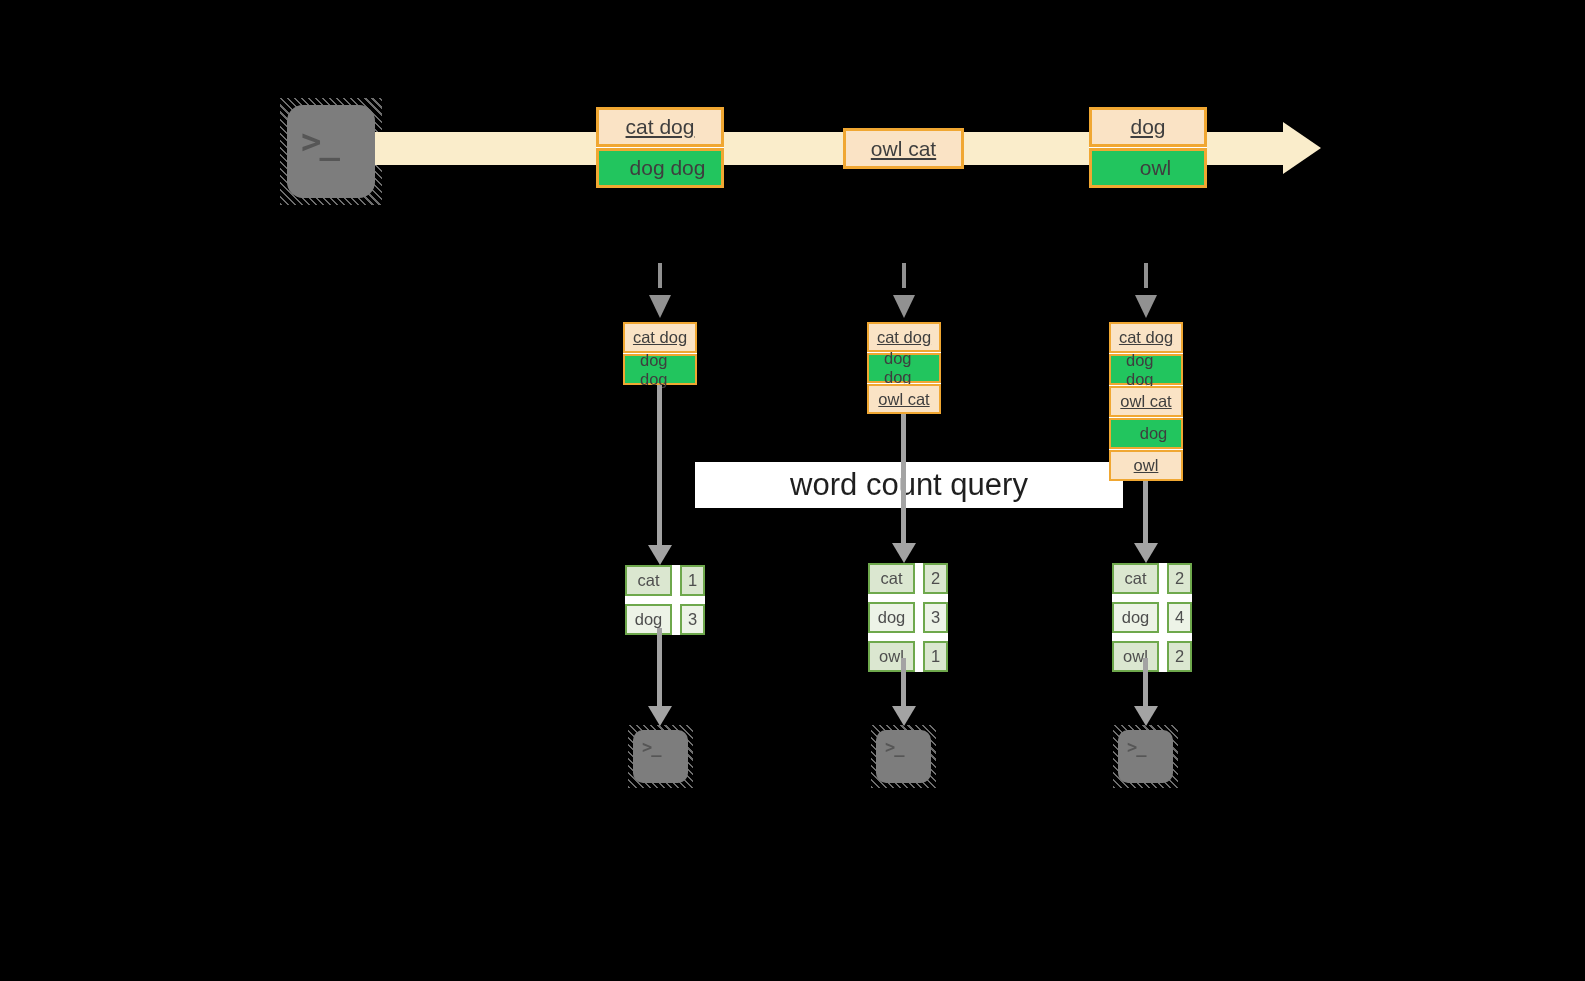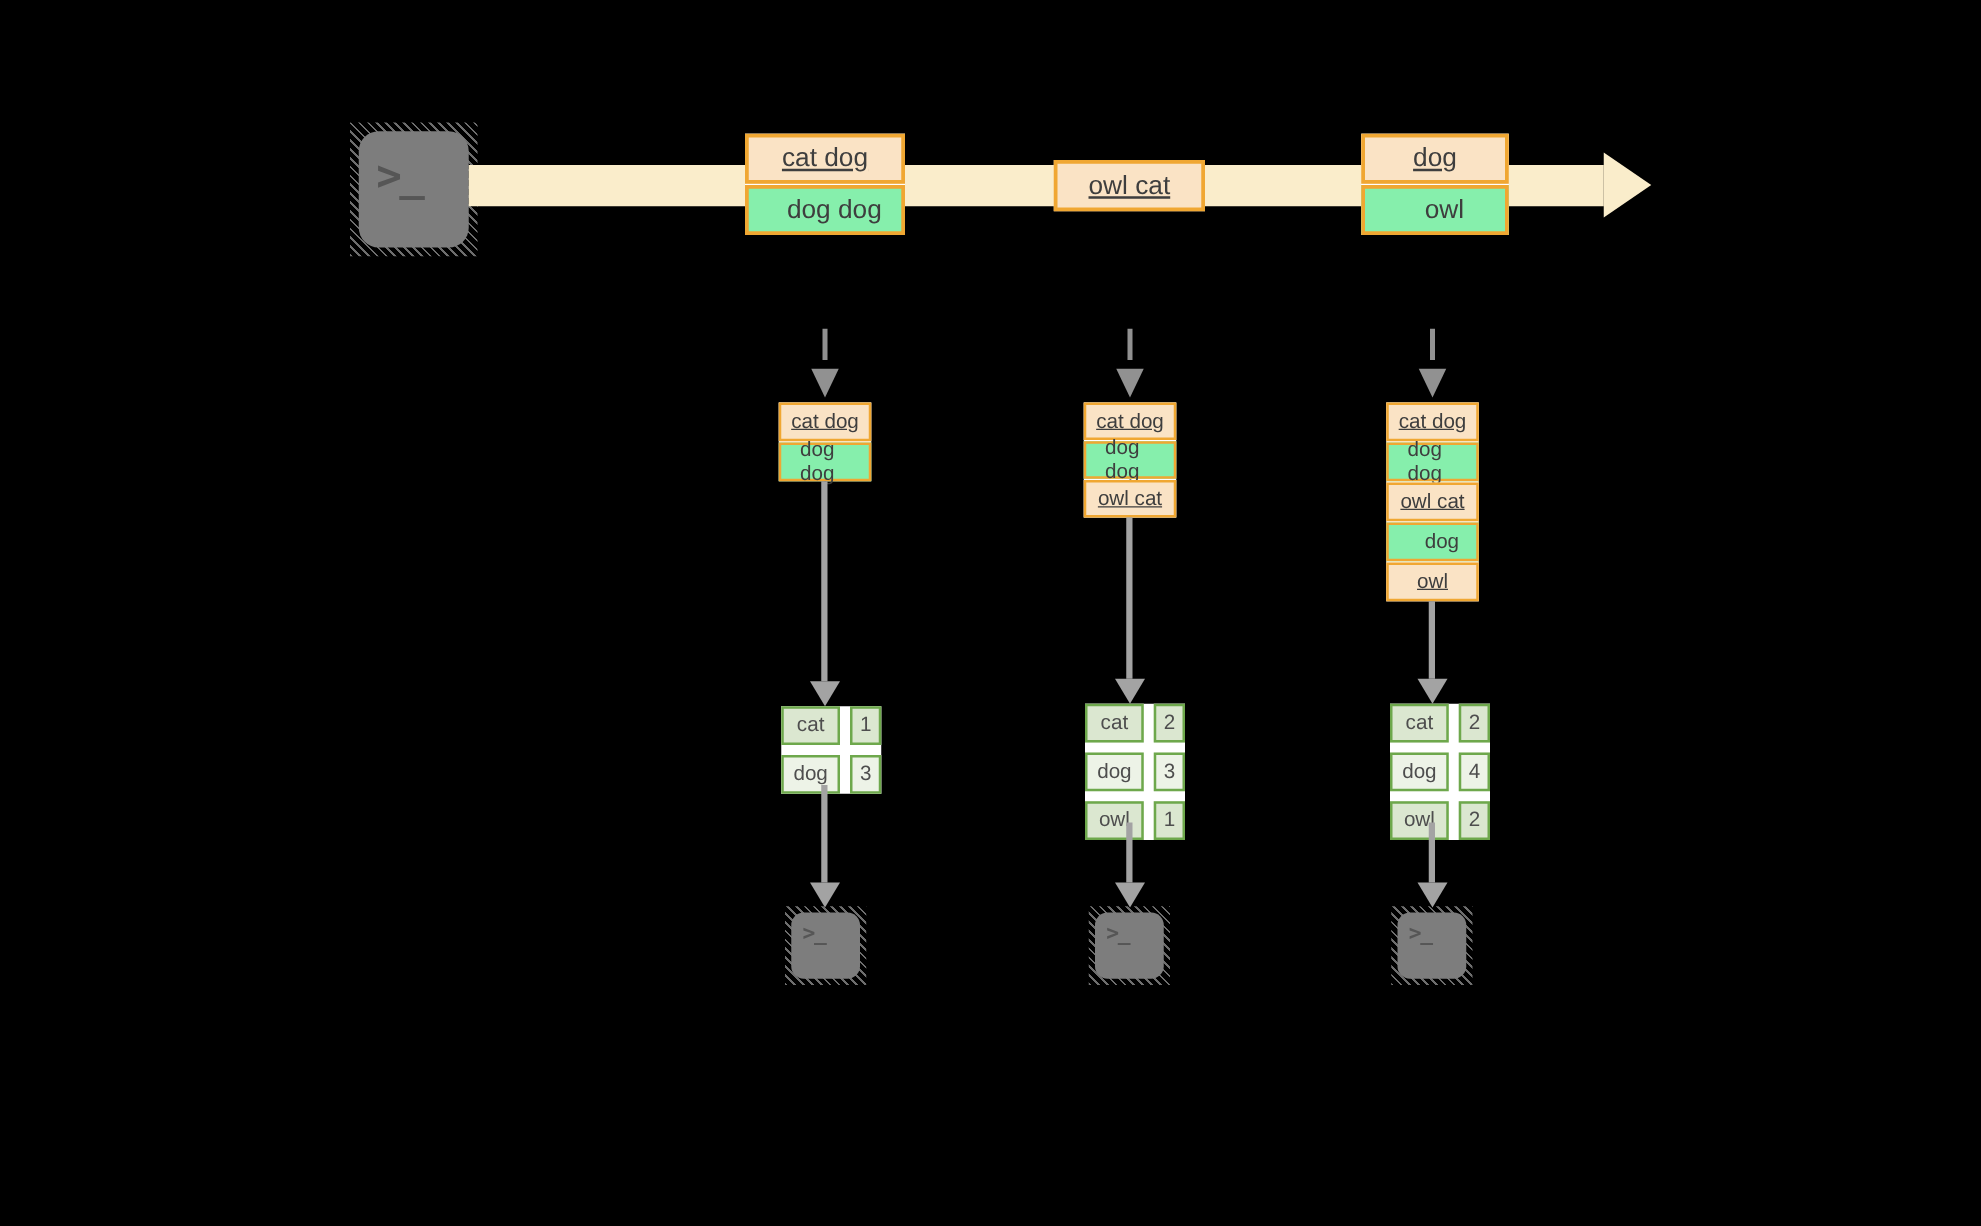--- a/index.html
+++ b/index.html
@@ -23,21 +23,21 @@
              border-left:38px solid #faedcb;border-top:26px solid transparent;
              border-bottom:26px solid transparent;}
 
   
   .obox{position:absolute;display:flex;flex-direction:column;gap:1px;background:#fff;z-index:2;}
   .ocell{box-sizing:border-box;border:3px solid #f0a732;display:flex;align-items:center;
          justify-content:center;font-size:21px;color:#3e3e3e;height:40px;}
   .scell{box-sizing:border-box;border:2.5px solid #f0a732;display:flex;align-items:center;
          justify-content:center;font-size:16.5px;color:#3e3e3e;height:31px;}
   .peach{background:#fae3c5;text-decoration:underline;}
-  .creamf{background:#86efac;padding-left:15px;}
+  .creamf{background:#22c55e;padding-left:15px;}
 
   
   .gtable{position:absolute;display:grid;grid-template-columns:47px 25px;gap:8px;
           background:#fff;z-index:2;}
   .gcell{box-sizing:border-box;border:2.5px solid #6ea84c;height:31px;display:flex;
          align-items:center;justify-content:center;font-size:16.5px;color:#4e4e4e;}
   .gdark{background:#dbe7d0;}
   .glight{background:#edf3e7;}
 
   
@@ -96,20 +96,23 @@
     <div class="scell peach" style="height:30px;">owl cat</div>
   </div>
   <div class="obox" style="left:1109px;top:322px;width:74px;">
     <div class="scell peach">cat dog</div>
     <div class="scell creamf">dog dog</div>
     <div class="scell peach">owl cat</div>
     <div class="scell creamf">dog</div>
     <div class="scell peach">owl</div>
   </div>
 
+  <div class="queryband">
+    <span>word count query</span>
+  </div>
 
   <div class="aline" style="left:657px;top:385px;height:160px;"></div>
   <div class="ahead" style="left:648px;top:545px;"></div>
   <div class="aline" style="left:901px;top:414px;height:129px;"></div>
   <div class="ahead" style="left:892px;top:543px;"></div>
   <div class="aline" style="left:1143px;top:481px;height:62px;"></div>
   <div class="ahead" style="left:1134px;top:543px;"></div>
 
   <div class="gtable" style="left:625px;top:565px;">
     <div class="gcell gdark">cat</div>

